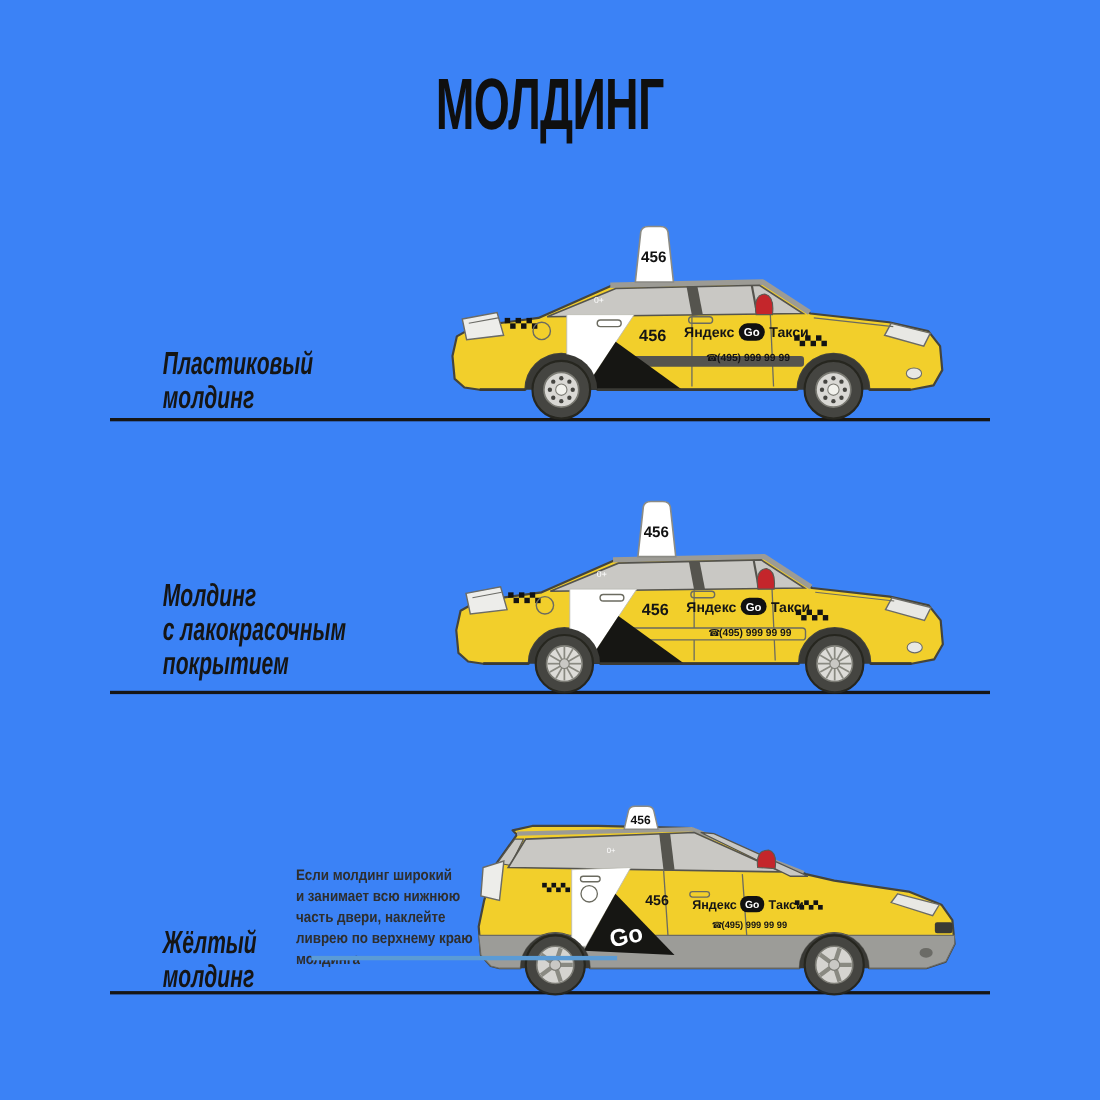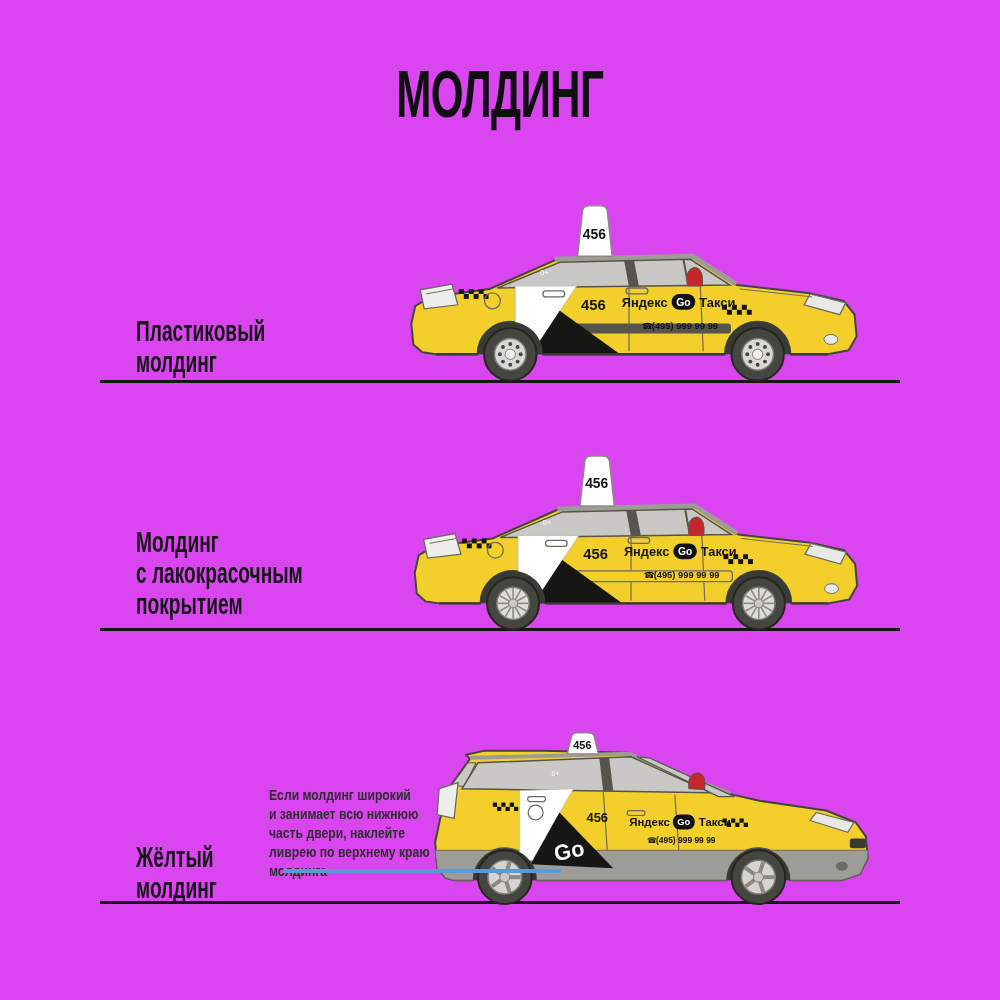--- a/index.html
+++ b/index.html
@@ -1,21 +1,21 @@
 <!DOCTYPE html>
 <html><head>
 <meta charset="utf-8">
 <style>
   html,body{margin:0;padding:0;background:#ffffff;}
-  #page{position:relative;width:1000px;height:1000px;background:#d946ef;overflow:hidden;
+  #page{position:relative;width:1000px;height:1000px;background:#3b82f6;overflow:hidden;
         font-family:"Liberation Sans","DejaVu Sans",sans-serif;color:#1b1b1b;}
   .title-wrap{position:absolute;left:0;top:56px;width:1000px;text-align:center;}
   .title{display:inline-block;font-size:66px;font-weight:bold;letter-spacing:-1px;
          transform:scaleX(0.64);transform-origin:center top;white-space:nowrap;color:#0f0f0f;}
-  .label{position:absolute;left:136px;}
+  .label{position:absolute;left:148px;font-style:italic;}
   .label .ln{display:block;font-size:29px;font-weight:bold;line-height:31px;white-space:nowrap;
              transform:scaleX(0.66);transform-origin:left center;color:#151515;}
   .rule{position:absolute;left:100px;width:800px;height:3px;background:#161616;}
   .note{position:absolute;left:269px;top:786px;width:200px;}
   .note .ln{display:block;font-size:14px;font-weight:bold;line-height:19px;white-space:nowrap;
             transform:scaleX(0.87);transform-origin:left center;color:#2e2e2e;}
   .pointer{position:absolute;left:283px;top:869px;width:278px;height:4px;background:#5B9BD5;z-index:5;}
   svg.car{position:absolute;z-index:2;}
   svg text{font-family:"Liberation Sans","DejaVu Sans",sans-serif;}
 </style>

